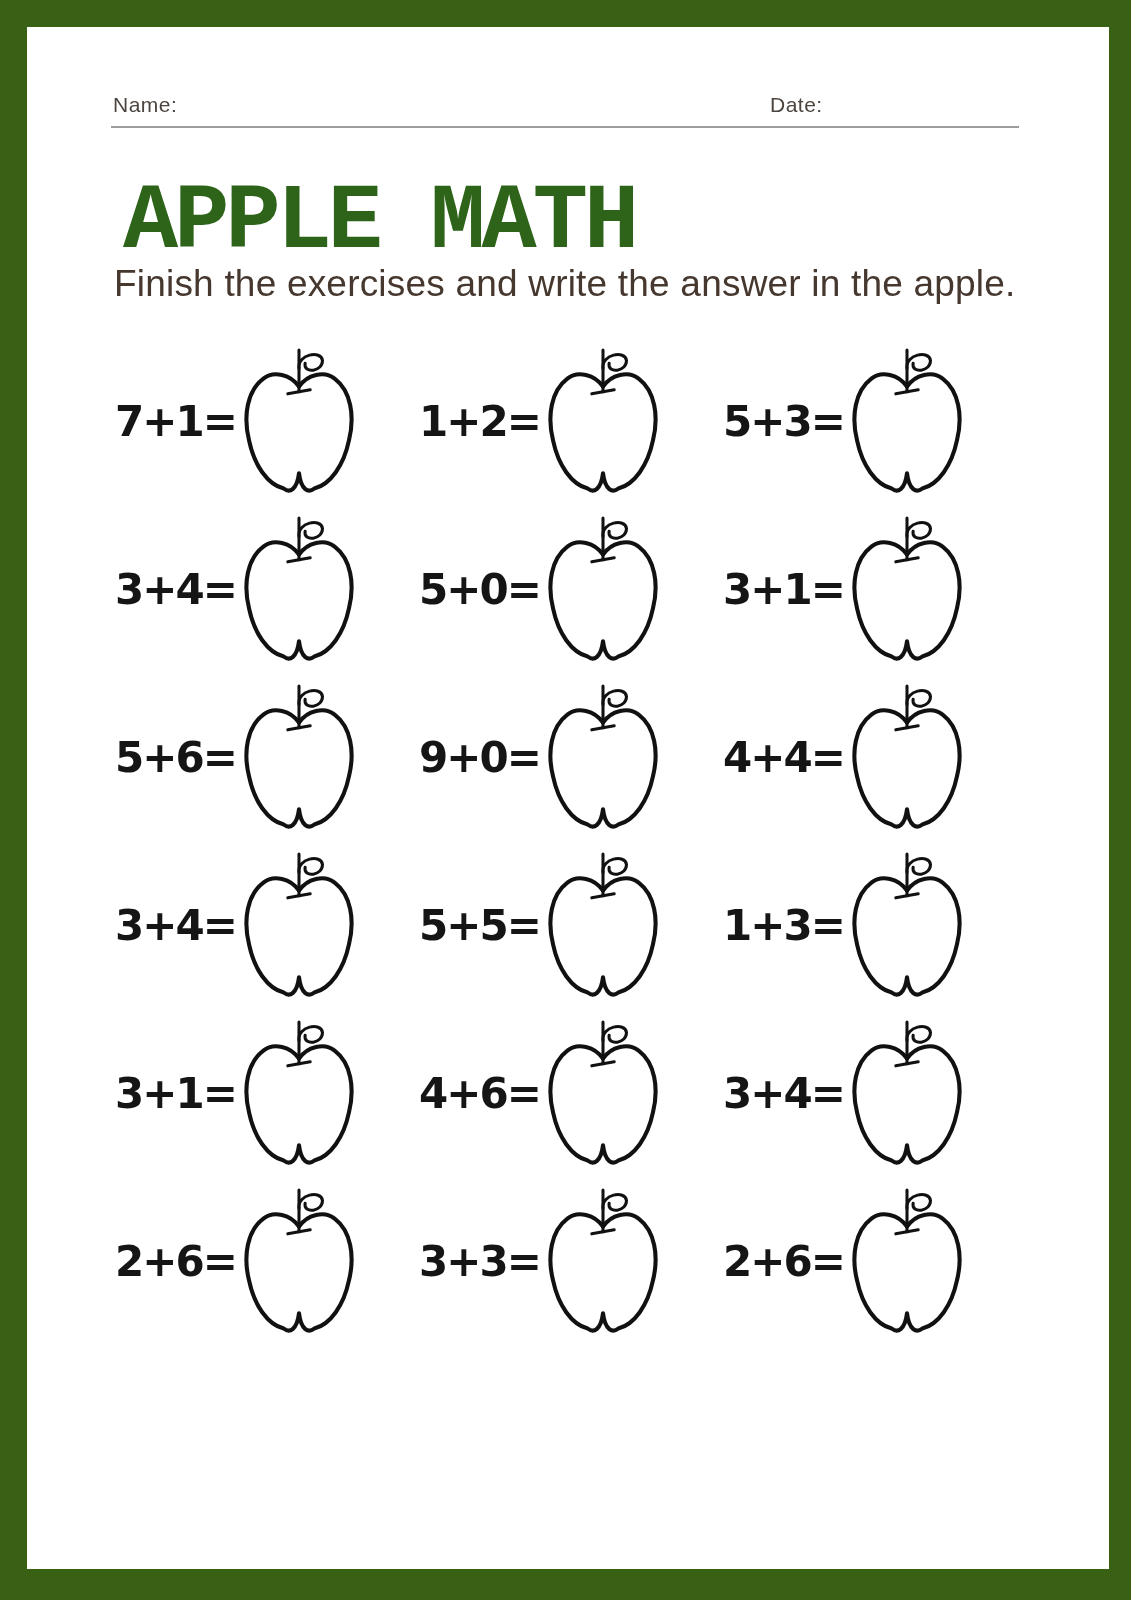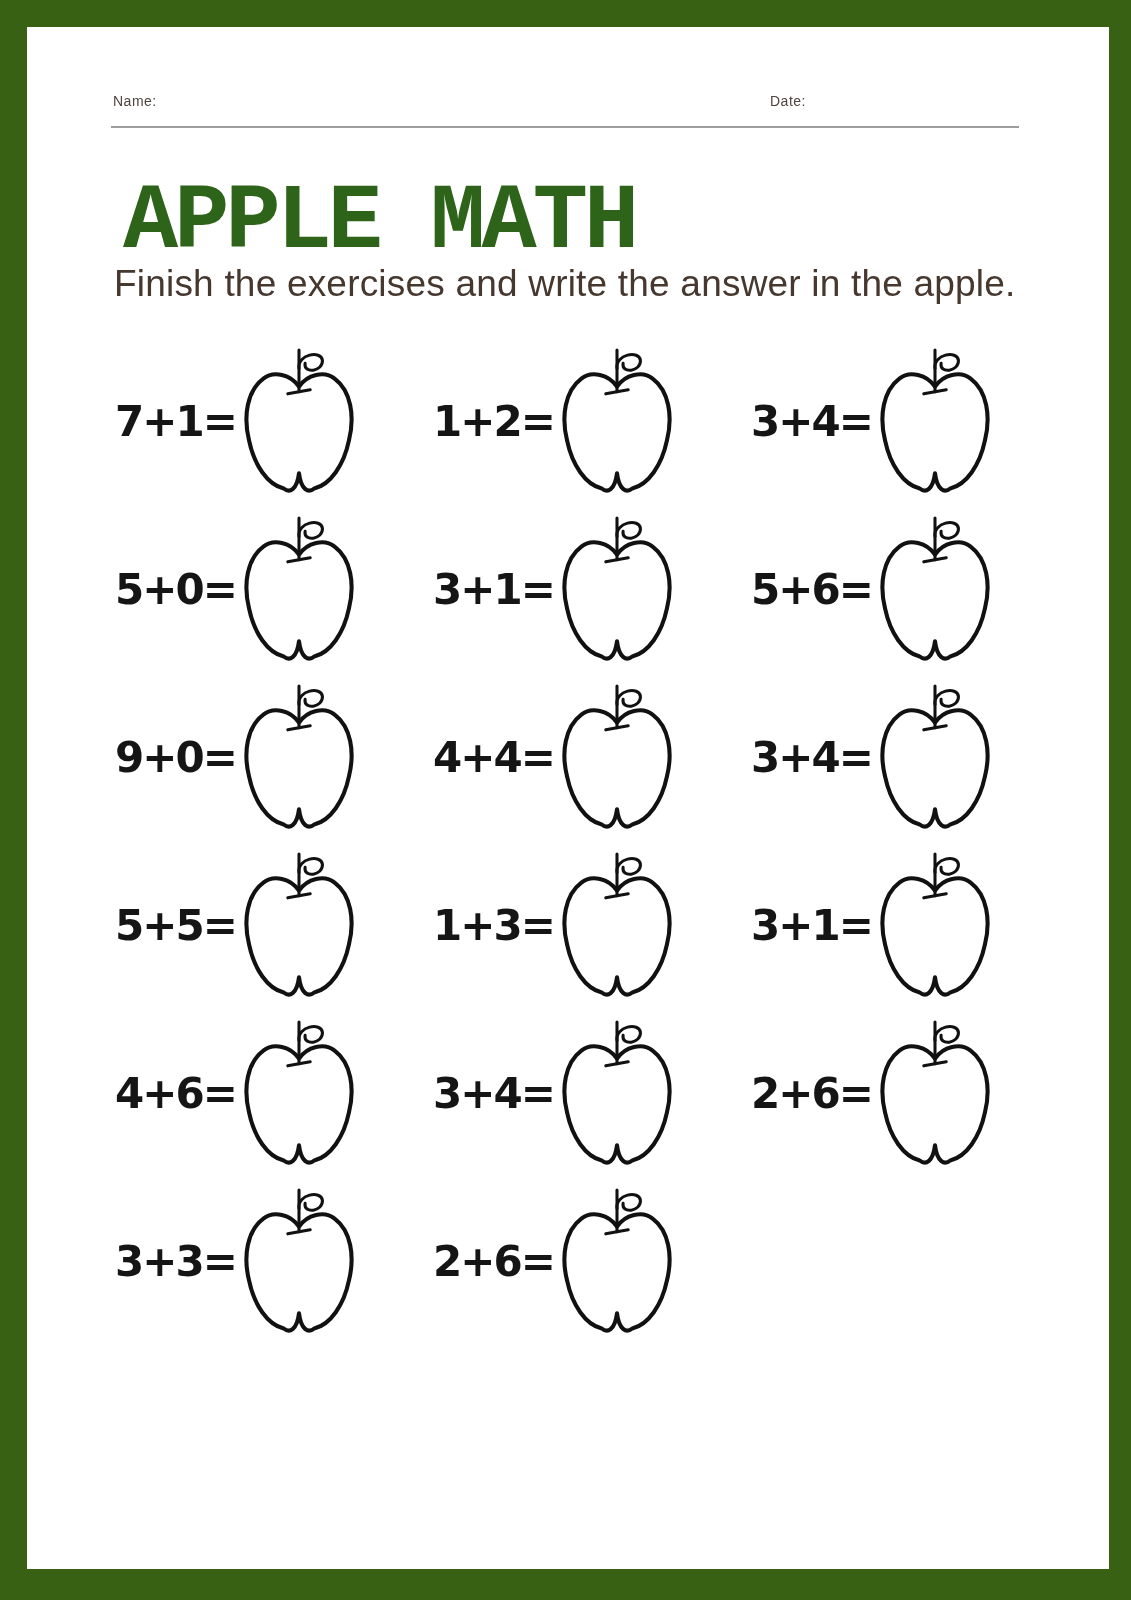--- a/index.html
+++ b/index.html
@@ -14,21 +14,21 @@
     overflow:hidden;
   }
   .sheet{
     position:absolute;
     left:27px; top:27px; right:22px; bottom:31px;
     background:#ffffff;
   }
   
   .hdr-label{
     position:absolute;
-    font-size:14px;
+    font-size:21px;
     color:#4c443e;
     letter-spacing:0.5px;
     font-weight:400;
   }
   .hdr-name{left:86px; top:66px;}
   .hdr-date{left:743px; top:66px;}
   .hdr-rule{
     position:absolute;
     left:84px; top:99px;
     width:908px; height:0;
@@ -53,21 +53,21 @@
     font-size:37px;
     color:#46372f;
     letter-spacing:0.2px;
   }
   
   .grid{
     position:absolute;
     left:88px; top:310px;
     display:grid;
     grid-template-columns:repeat(3, 292px);
-    column-gap:26px;
+    column-gap:12px;
     grid-auto-rows:168px;
   }
   .cell{
     display:flex;
     align-items:center;
   }
   .expr{
     width:128px;
     flex:0 0 128px;
     font-family:"DejaVu Sans", sans-serif;
@@ -119,20 +119,29 @@
   <div class="cell">
     <span class="expr">1+2=</span>
     <svg class="apple" viewBox="0 0 110 146" xmlns="http://www.w3.org/2000/svg" aria-hidden="true">
       <path class="a-body" d="M55,39 C47,27 30,23 20,31 C4,43 0,68 6,92 C11,116 24,135 40,139 C46,144 53,140 55,124 C57,140 64,144 70,139 C86,135 99,116 104,92 C110,68 106,43 90,31 C80,23 63,27 55,39 Z"></path>
       <path class="a-stem" d="M55,3 L55,44"></path>
       <path class="a-foot" d="M44,46 L66,42"></path>
       <path class="a-leaf" d="M55,21 C53,7 77,3 78,13 C79,24 59,27 61,16"></path>
     </svg>
   </div>
 
+  <div class="cell">
+    <span class="expr">5+3=</span>
+    <svg class="apple" viewBox="0 0 110 146" xmlns="http://www.w3.org/2000/svg" aria-hidden="true">
+      <path class="a-body" d="M55,39 C47,27 30,23 20,31 C4,43 0,68 6,92 C11,116 24,135 40,139 C46,144 53,140 55,124 C57,140 64,144 70,139 C86,135 99,116 104,92 C110,68 106,43 90,31 C80,23 63,27 55,39 Z"></path>
+      <path class="a-stem" d="M55,3 L55,44"></path>
+      <path class="a-foot" d="M44,46 L66,42"></path>
+      <path class="a-leaf" d="M55,21 C53,7 77,3 78,13 C79,24 59,27 61,16"></path>
+    </svg>
+  </div>
 
 
 
   <div class="cell">
     <span class="expr">3+4=</span>
     <svg class="apple" viewBox="0 0 110 146" xmlns="http://www.w3.org/2000/svg" aria-hidden="true">
       <path class="a-body" d="M55,39 C47,27 30,23 20,31 C4,43 0,68 6,92 C11,116 24,135 40,139 C46,144 53,140 55,124 C57,140 64,144 70,139 C86,135 99,116 104,92 C110,68 106,43 90,31 C80,23 63,27 55,39 Z"></path>
       <path class="a-stem" d="M55,3 L55,44"></path>
       <path class="a-foot" d="M44,46 L66,42"></path>
       <path class="a-leaf" d="M55,21 C53,7 77,3 78,13 C79,24 59,27 61,16"></path>

